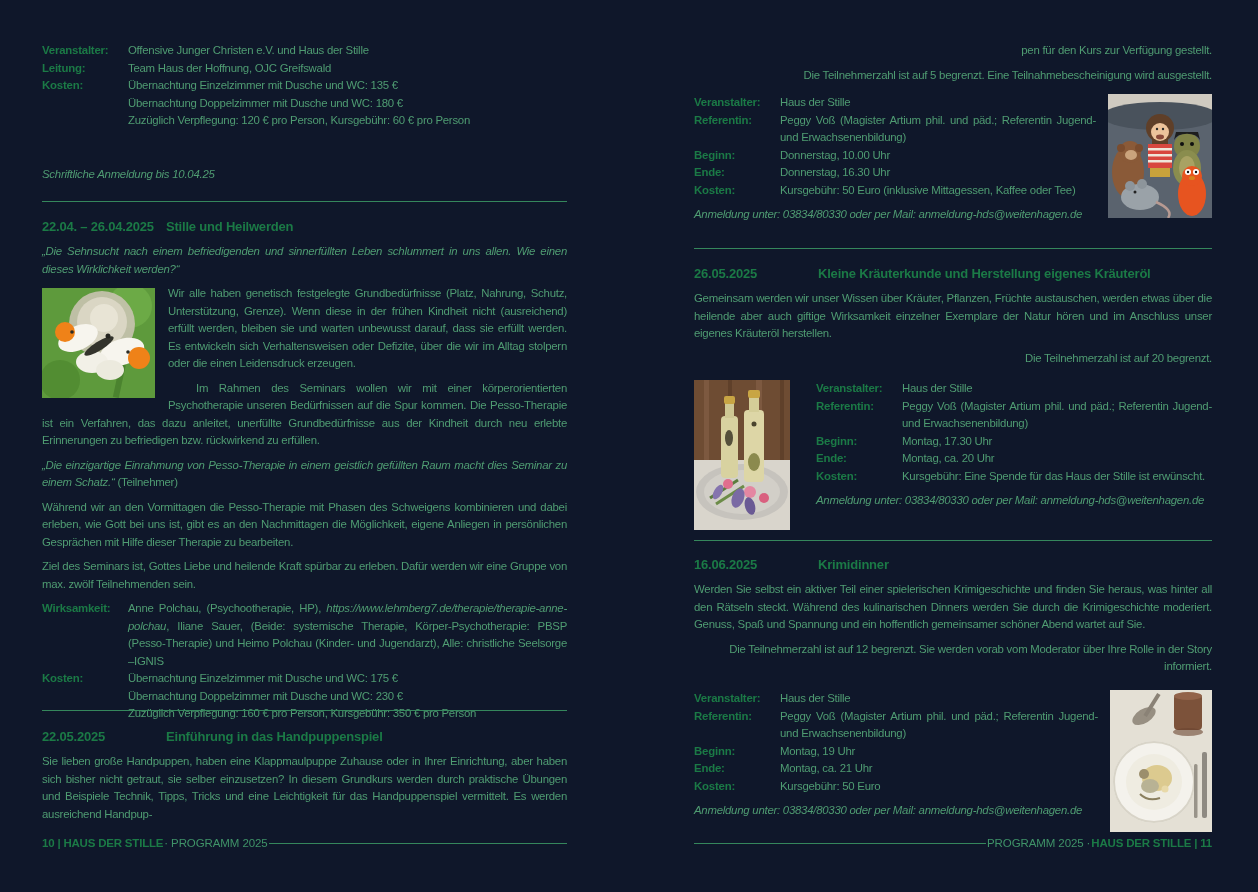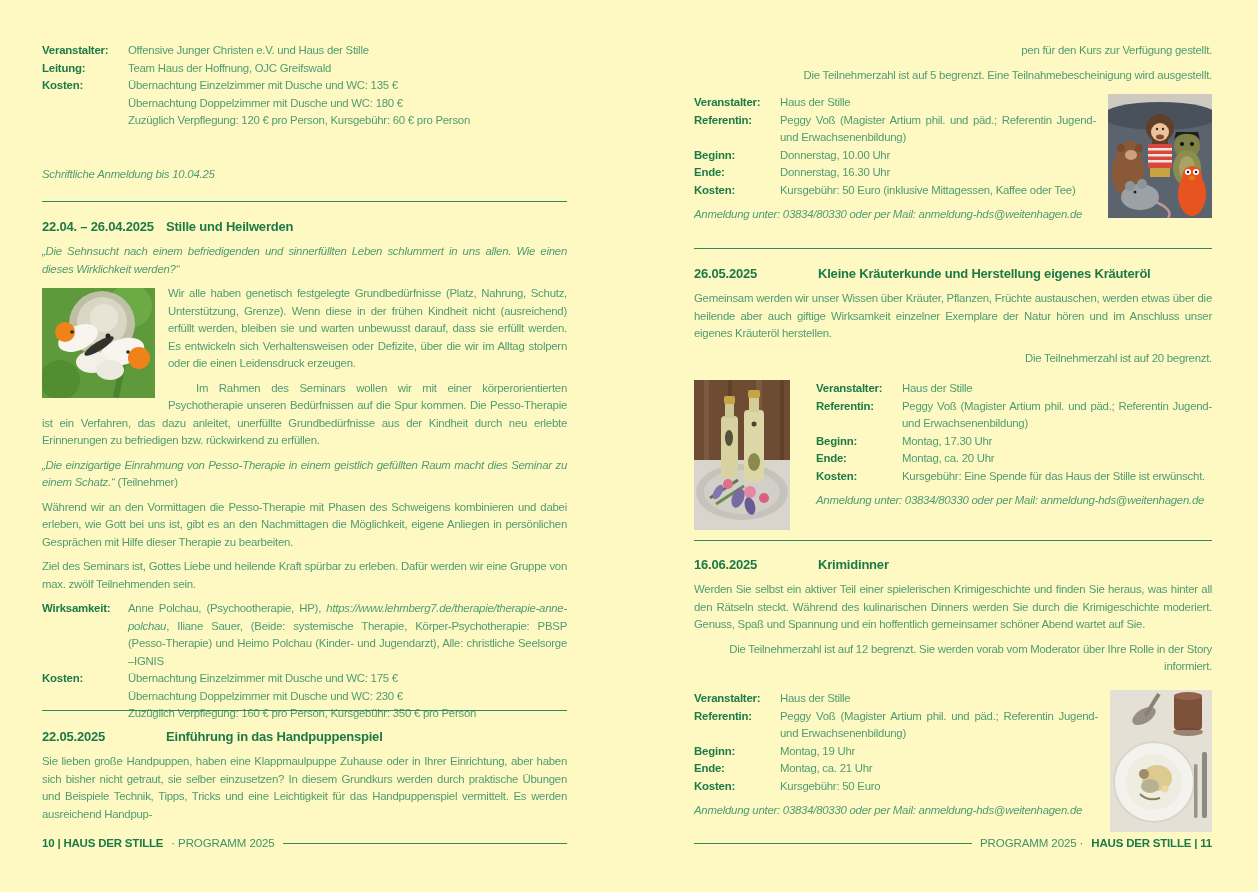--- a/index.html
+++ b/index.html
@@ -3,21 +3,21 @@
 <meta charset="utf-8">
 <style>
   :root{
     --dark:#1b7a46;
     --body:#4f9c72;
     --rule:#35875c;
   }
   *{margin:0;padding:0;box-sizing:border-box;}
   html,body{background:#ffffff;}
   .page{
-    position:relative;width:1258px;height:892px;background:#fef9c3;overflow:hidden;
+    position:relative;width:1258px;height:892px;background:#0f172a;overflow:hidden;
     font-family:"Liberation Sans",sans-serif;font-size:11.4px;line-height:17.5px;
     letter-spacing:-0.25px;color:var(--body);
   }
   .col{position:absolute;top:42px;}
   .col-left{left:42px;width:525px;height:810px;}
   .col-right{left:694px;width:518px;height:810px;}
   .abs{position:absolute;left:0;right:0;}
   p{margin:0 0 7px;text-align:justify;color:var(--body);}
   .noj{text-align:right;}
   .it{font-style:italic;}
@@ -30,21 +30,21 @@
   .sec-head{display:flex;font-weight:700;color:var(--dark);font-size:13px;line-height:16px;margin-bottom:8px;letter-spacing:-0.2px;}
   .sec-date{flex:0 0 124px;}
   .sec-title{flex:1;}
   .photo{display:block;border:0;}
   .float-l{float:left;margin:3px 13px 4px 0;}
   .blk{display:flex;}
   .blk .content{flex:1;min-width:0;}
   .blk .img-right{flex:0 0 auto;margin-left:12px;}
   .blk .img-left{flex:0 0 auto;margin-right:26px;}
   .anmeldung{font-style:italic;color:var(--body);margin-top:7px;text-align:left;}
-  .footer{position:absolute;top:836px;display:flex;align-items:center;gap:8px;font-size:11.5px;line-height:14px;}
+  .footer{position:absolute;top:836px;display:flex;align-items:center;gap:1px;font-size:11.5px;line-height:14px;}
   .footer .rule{flex:1;border-top:1.6px solid var(--rule);height:0;}
   .f-bold{font-weight:700;color:var(--dark);white-space:nowrap;letter-spacing:-0.2px;}
   .f-light{color:#3f9368;white-space:nowrap;letter-spacing:-0.1px;}
   .footer-left{left:42px;width:525px;}
   .footer-right{left:694px;width:518px;}
   .indent{text-indent:28px;}
 </style>
 </head>
 <body>
 

